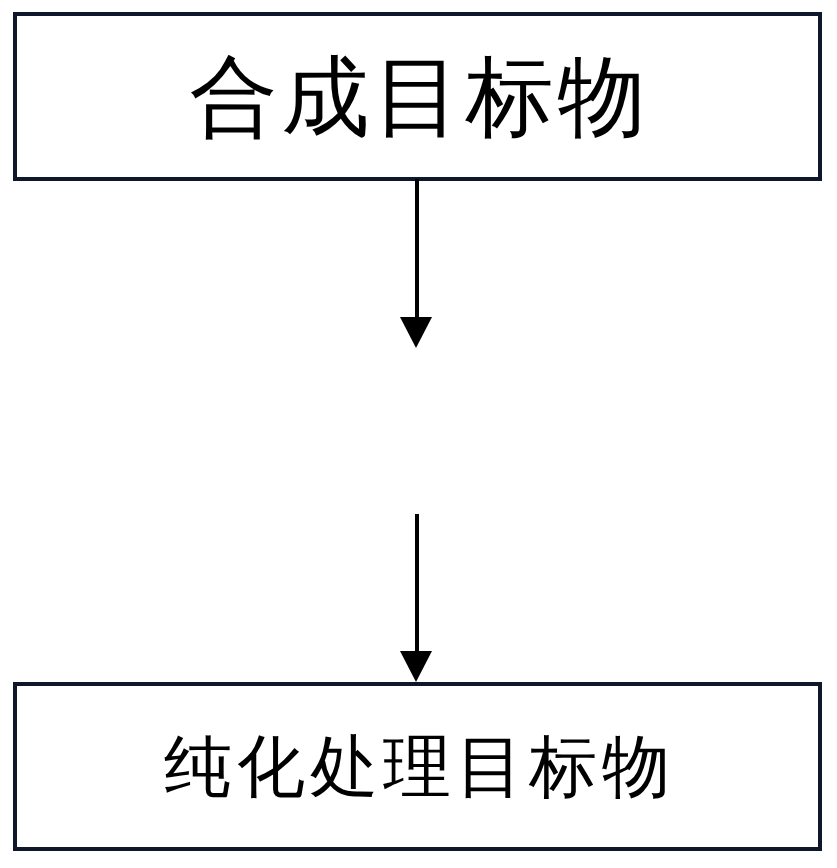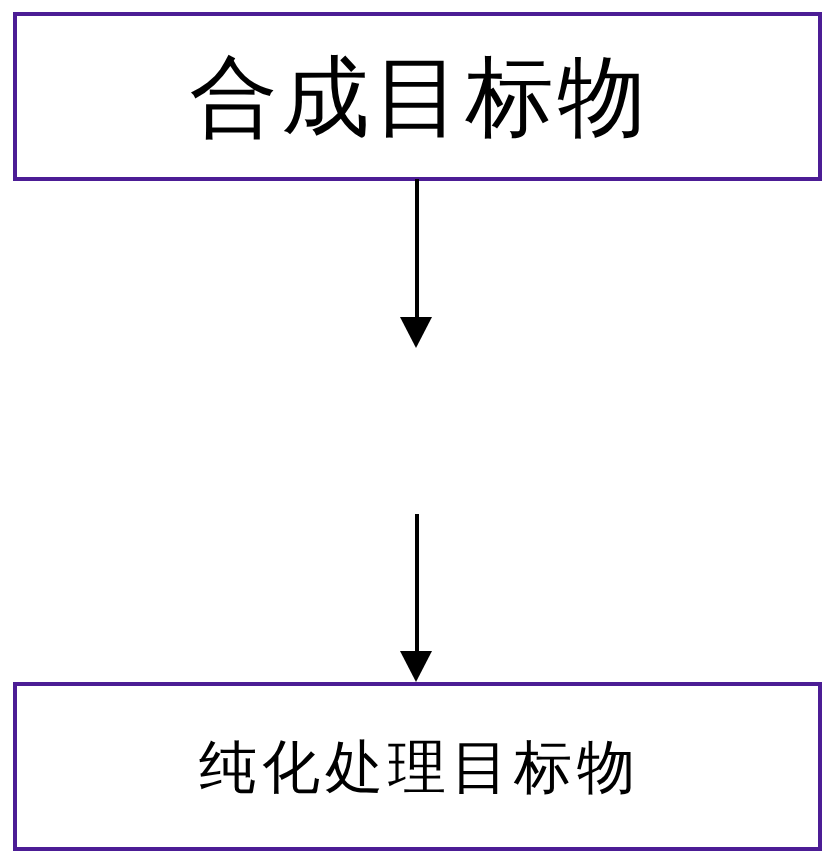--- a/index.html
+++ b/index.html
@@ -16,42 +16,42 @@
     width: 837px;
     height: 868px;
     background: #ffffff;
     overflow: hidden;
   }
   .flow-box {
     position: absolute;
     left: 13px;
     width: 809px;
     box-sizing: border-box;
-    border: 4px solid #4c1d95;
+    border: 4px solid #0f172a;
     background: #ffffff;
     display: flex;
     align-items: center;
     justify-content: center;
   }
   #box-1 { top: 12px;  height: 169px; }
   #box-2 { top: 348px; height: 170px; }
   #box-3 { top: 682px; height: 169px; }
 
   .box-label {
     font-family: "DejaVu Serif", "Liberation Serif", serif;
     font-size: 88px;
     line-height: 1;
     color: #000000;
     letter-spacing: 4px;
     white-space: nowrap;
     text-indent: 4px;
     font-weight: 400;
   }
   #box-3 .box-label {
-    font-size: 58px;
+    font-size: 68px;
     letter-spacing: 5px;
     text-align: center;
   }
 
   .connector {
     position: absolute;
     left: 0;
     width: 837px;
   }
   .conn-line {

